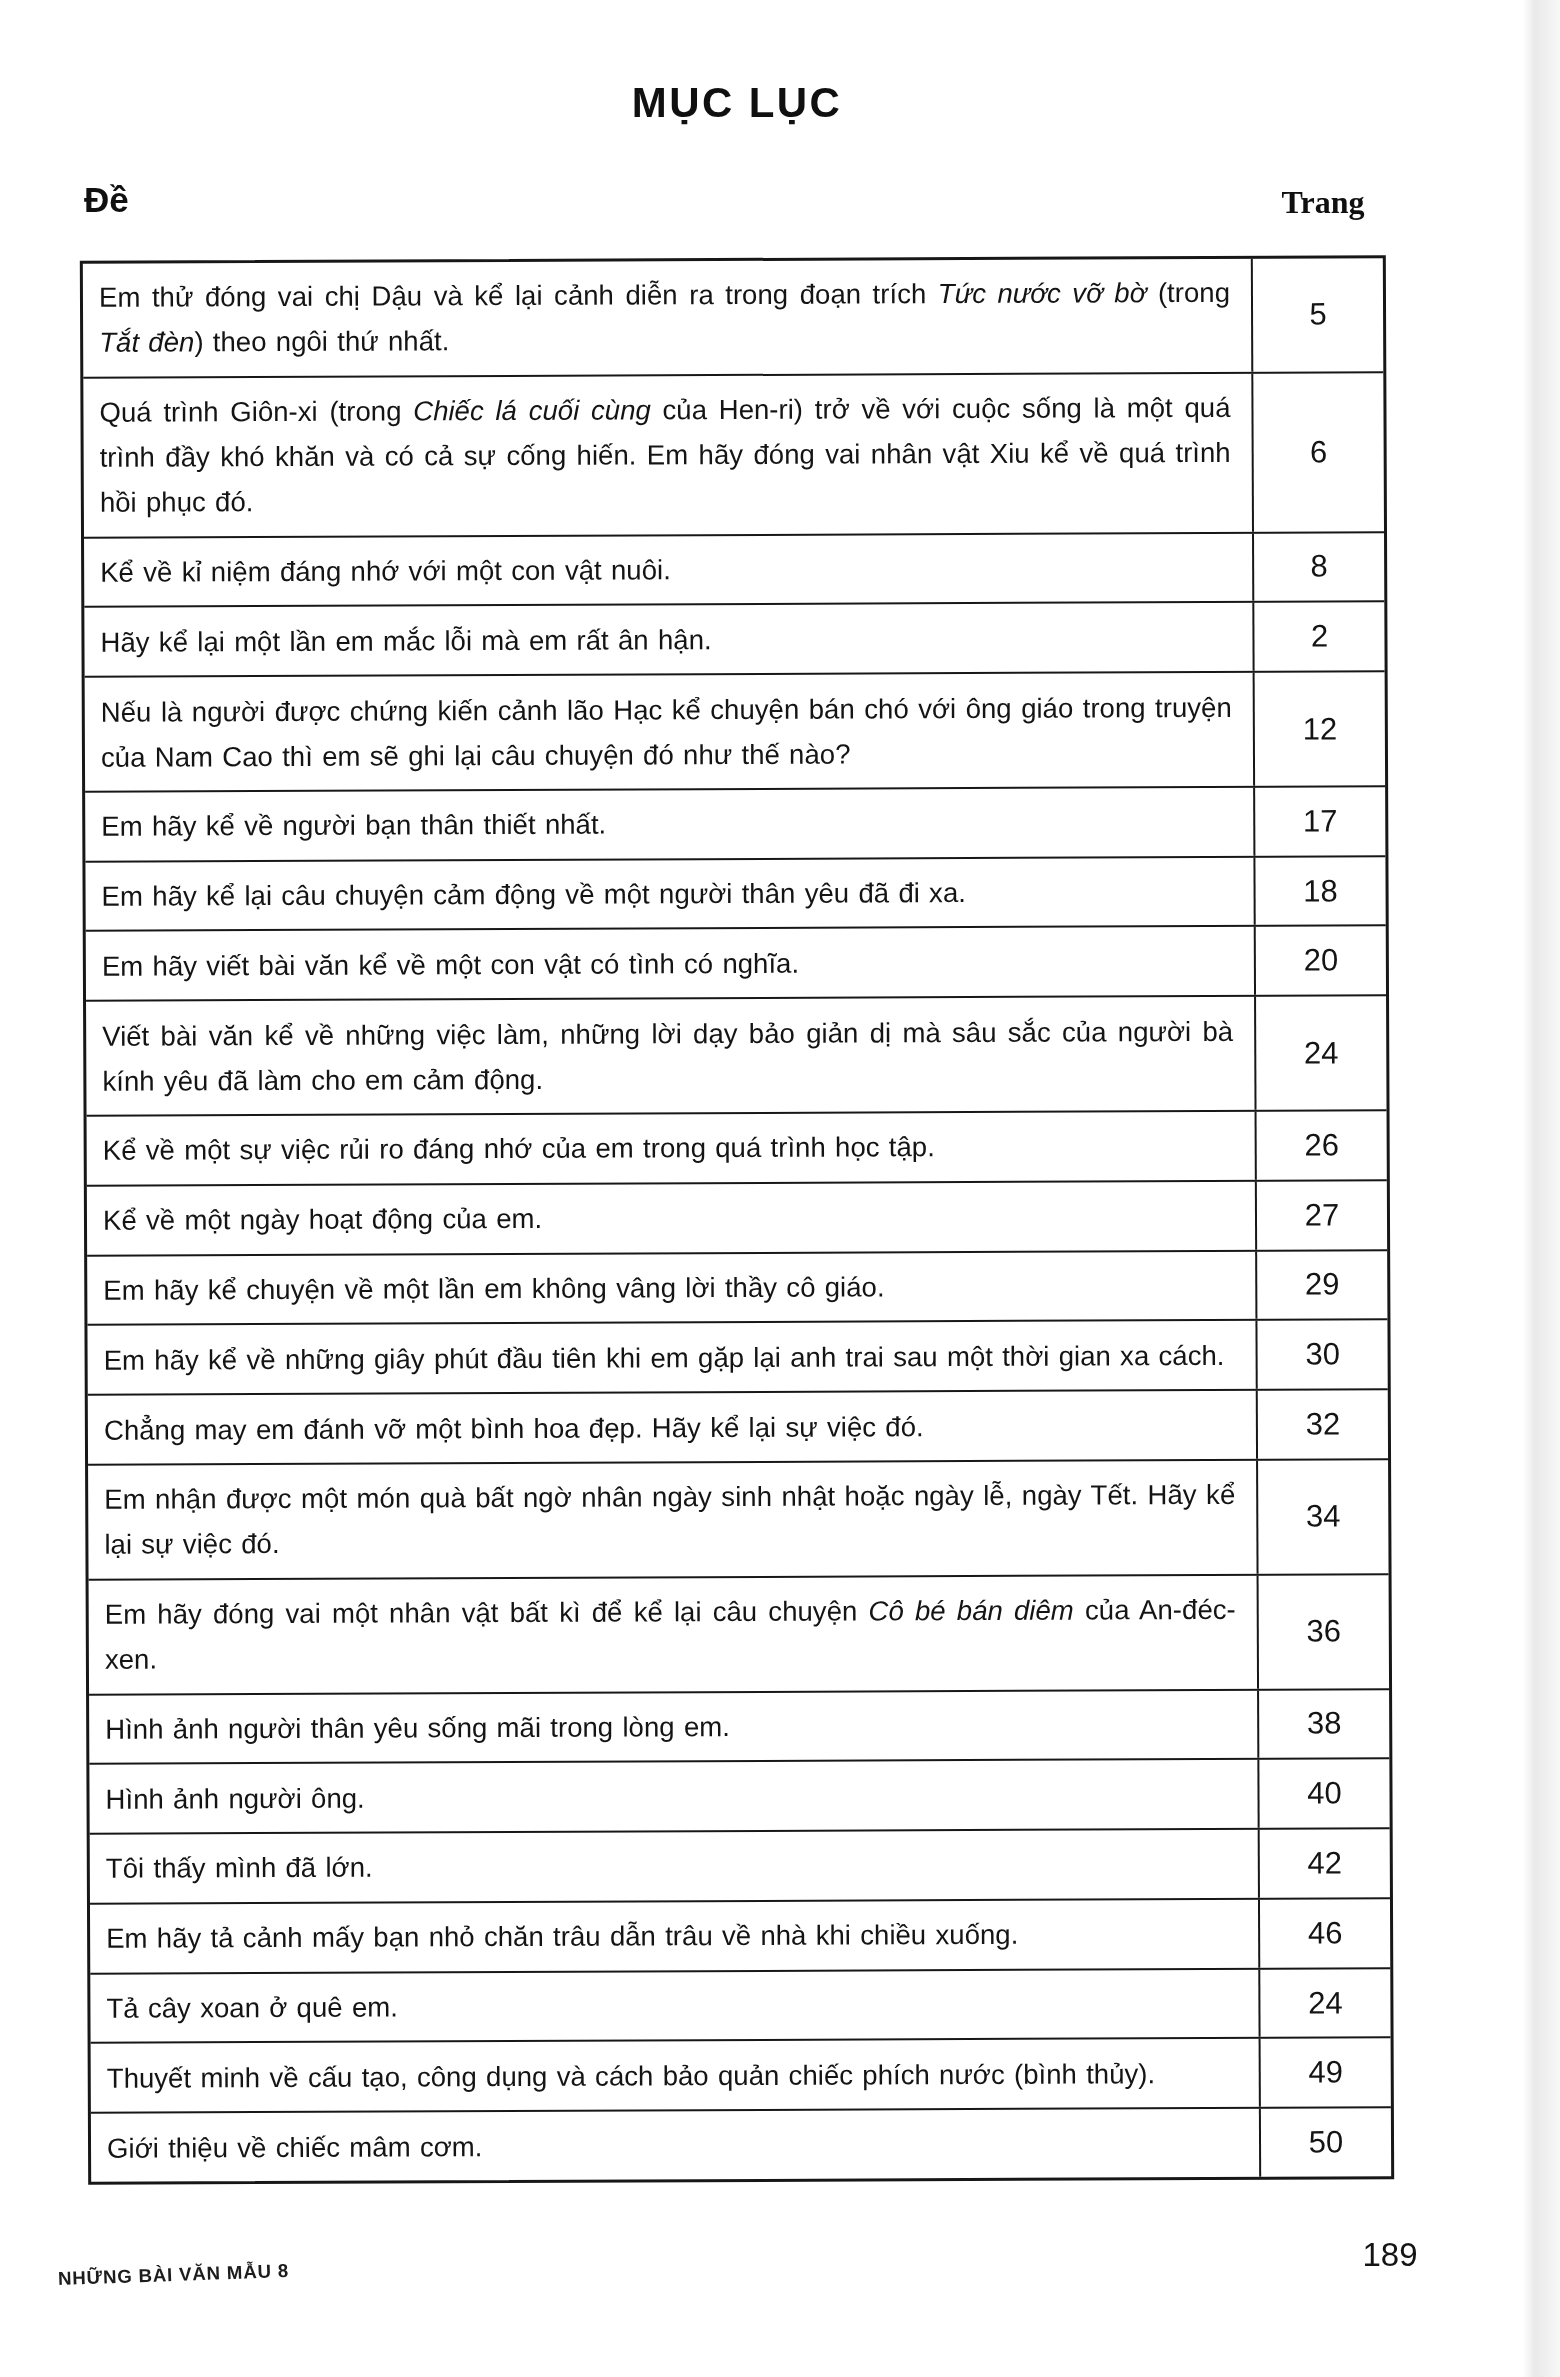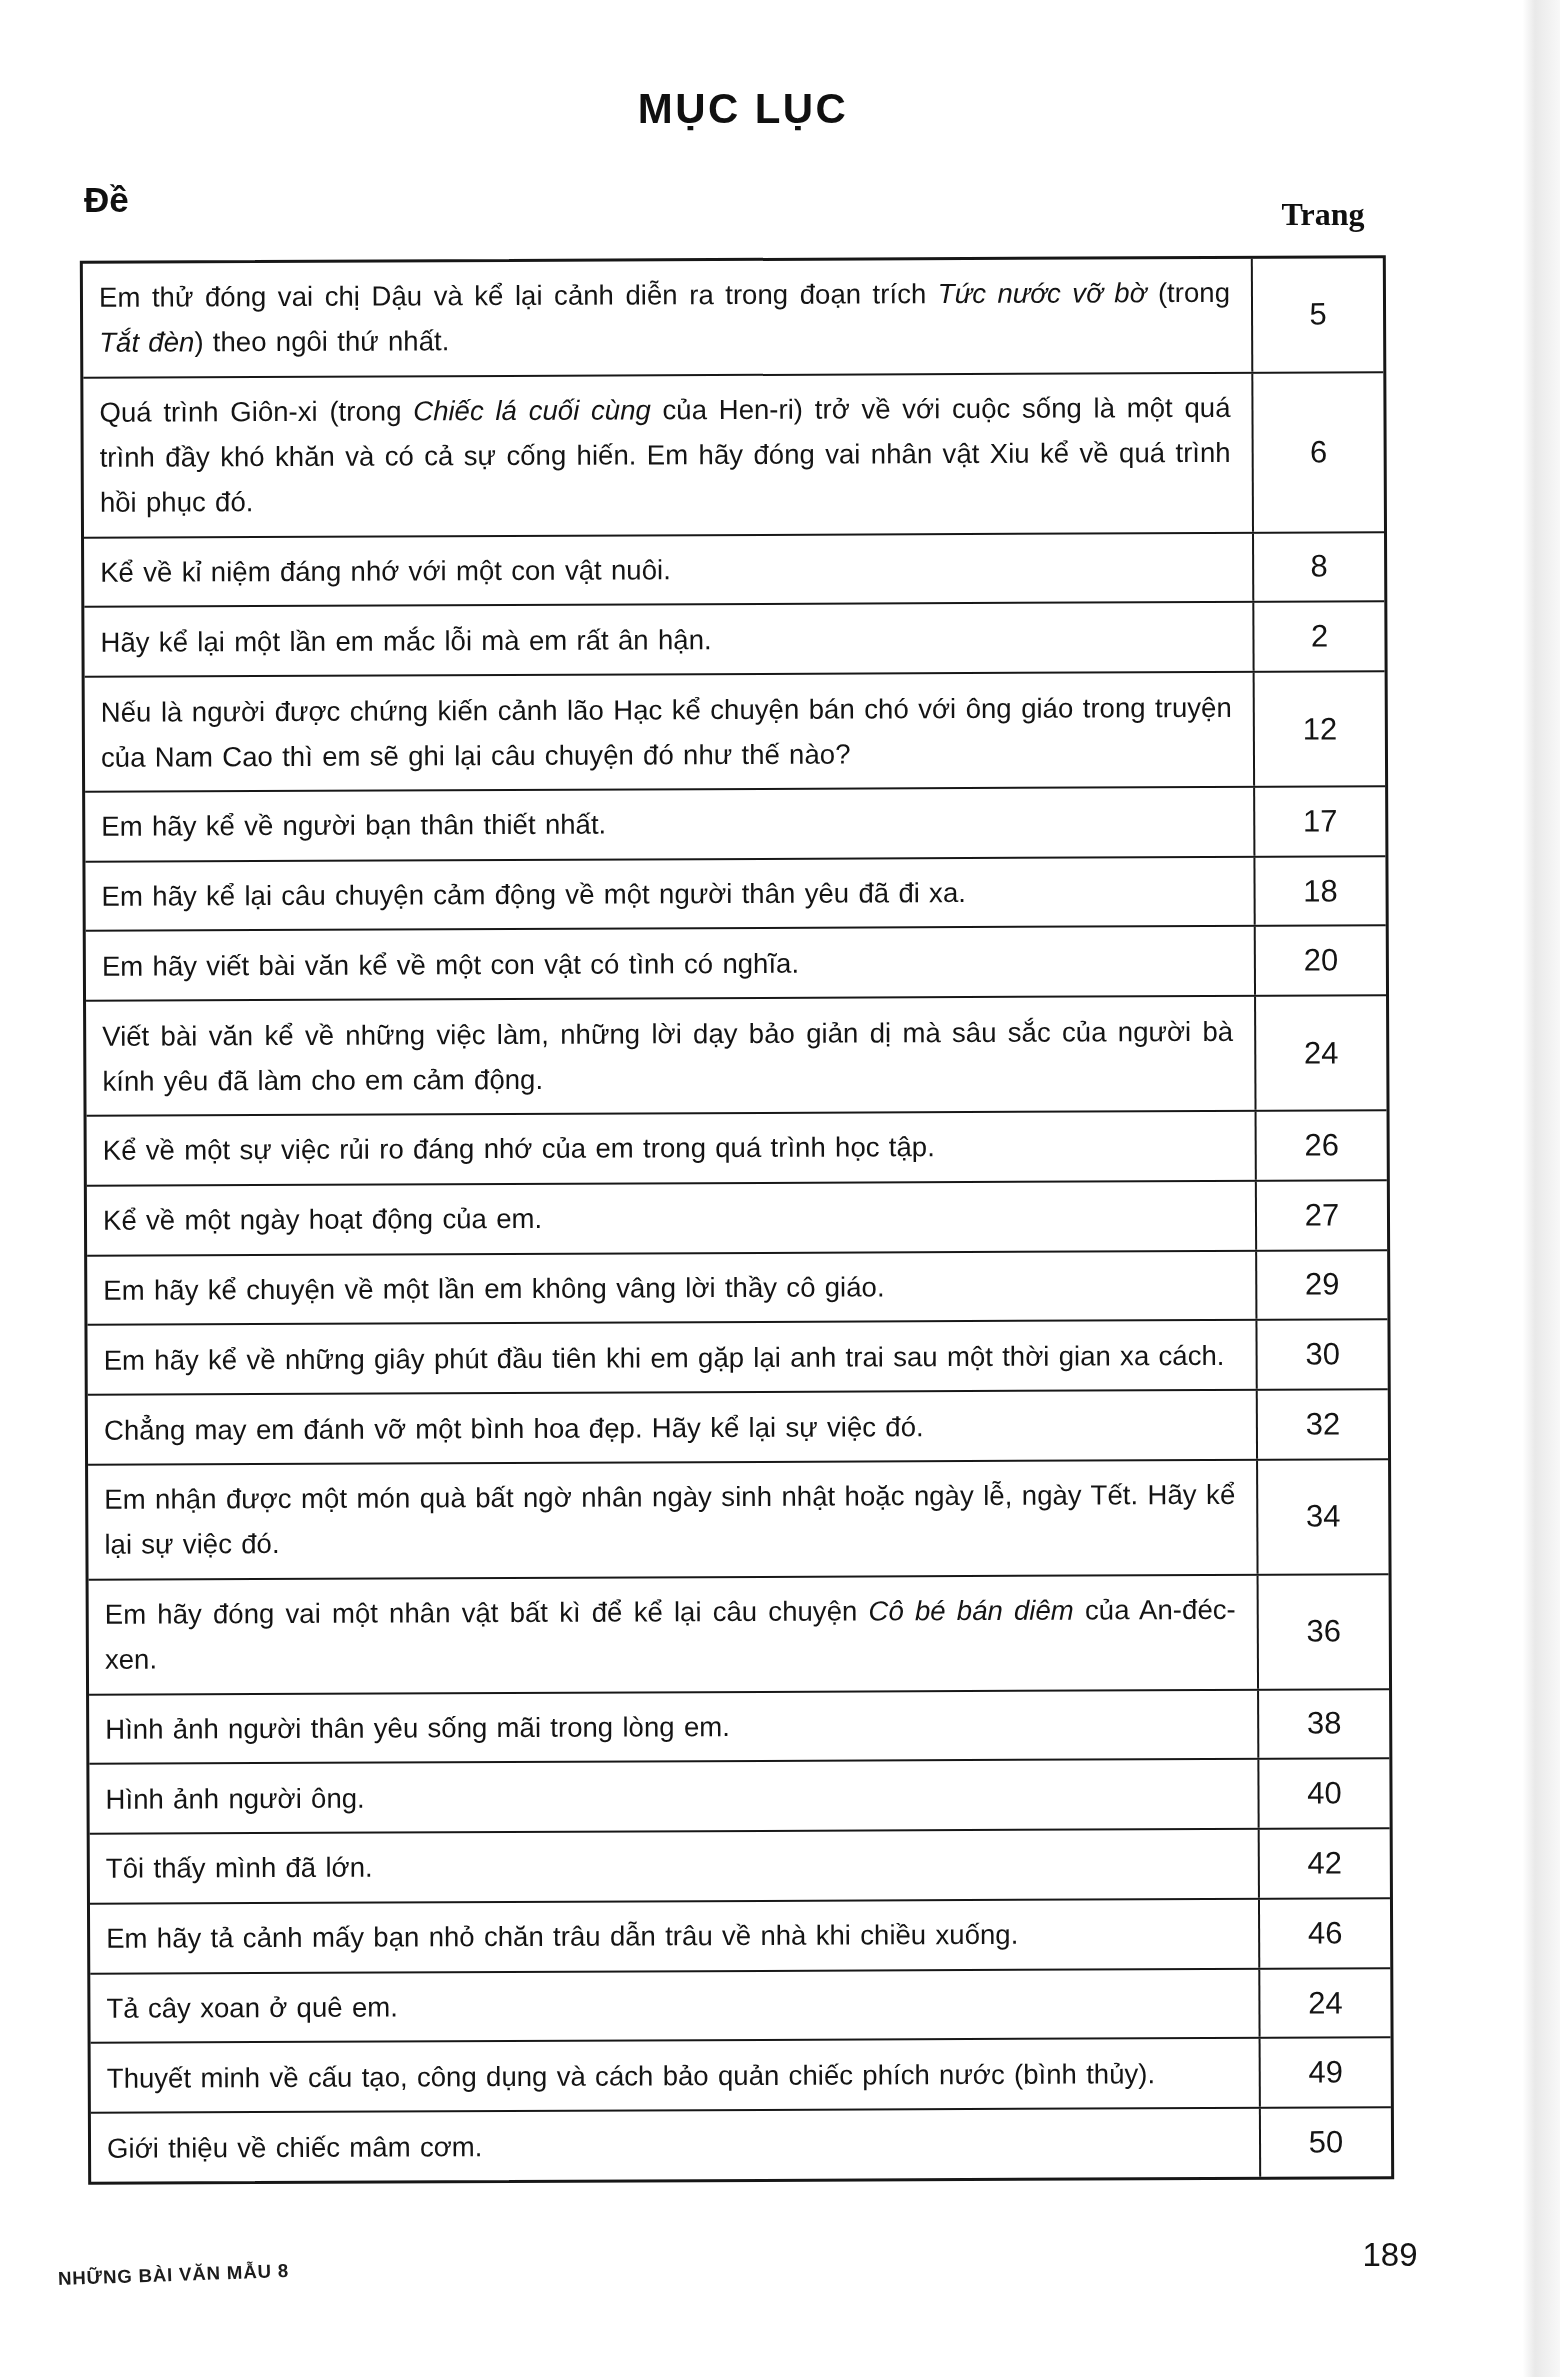--- a/index.html
+++ b/index.html
@@ -18,39 +18,39 @@
   }
   .scan-page {
     position: absolute;
     inset: 0;
   }
   .title {
     position: absolute;
     top: 79px;
     left: 84px;
     width: 1306px;
-    margin: 6px;
+    margin: 0;
     text-align: center;
     font-size: 42px;
     font-weight: bold;
     letter-spacing: 2.4px;
     color: #101010;
   }
   .col-head-topic {
     position: absolute;
     top: 180px;
     left: 84px;
     width: 1173px;
     font-size: 35px;
     font-weight: bold;
     color: #101010;
   }
   .col-head-page {
     position: absolute;
-    top: 196px;
+    top: 184px;
     left: 1257px;
     width: 132px;
     text-align: center;
     font-family: "Liberation Serif", serif;
     font-size: 32px;
     font-weight: bold;
     color: #101010;
   }
   .toc-table {
     position: absolute;

